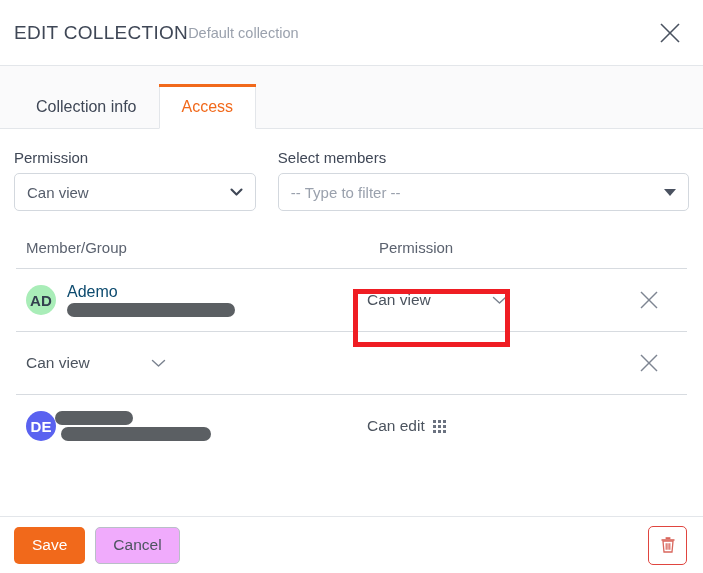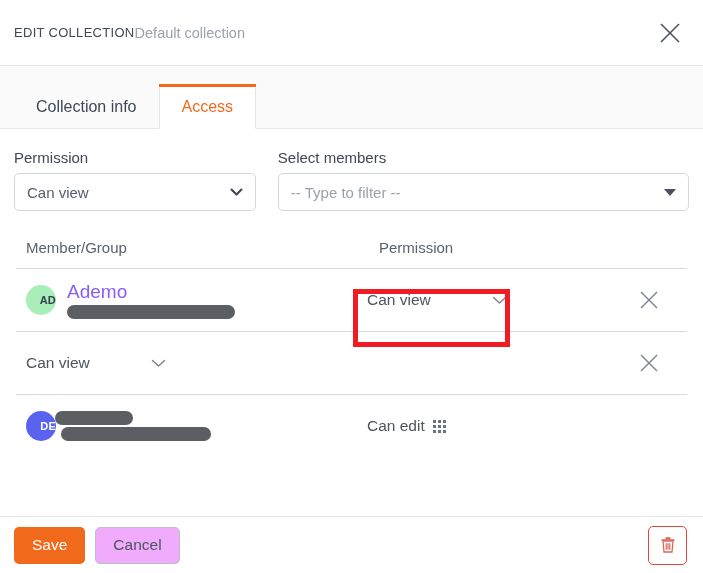--- a/index.html
+++ b/index.html
@@ -21,21 +21,21 @@
     height: 66px;
     box-sizing: border-box;
     display: flex;
     align-items: center;
     padding: 0 16px 0 14px;
     background: #ffffff;
     border-bottom: 1px solid #e3e6ea;
     position: relative;
   }
   .title-main {
-    font-size: 13px;
+    font-size: 19px;
     letter-spacing: 0.3px;
     color: #3f4756;
     font-weight: 400;
   }
   .title-sub {
     font-size: 14.5px;
     color: #9aa1ad;
     margin-left: 0;
     font-weight: 400;
   }
@@ -181,34 +181,34 @@
     align-items: center;
     gap: 11px;
   }
   .avatar {
     width: 30px;
     height: 30px;
     border-radius: 50%;
     flex: 0 0 30px;
     display: flex;
     align-items: center;
-    justify-content: flex-end;
-    font-size: 11px;
+    justify-content: center;
+    font-size: 15px;
     font-weight: bold;
     letter-spacing: 0.2px;
   }
   .member-text {
     display: flex;
     flex-direction: column;
     gap: 2px;
     position: relative;
   }
   .member-name {
-    font-size: 19px;
-    color: #8b5cf6;
+    font-size: 16px;
+    color: #0c4a6e;
   }
   .redact {
     background: #5b5f63;
     border-radius: 9px;
     height: 14px;
   }
 
   .perm-cell {
     width: 230px;
     display: flex;

